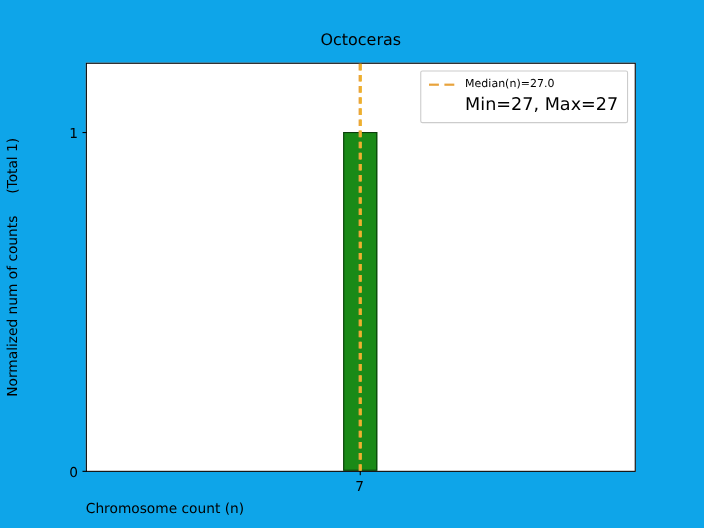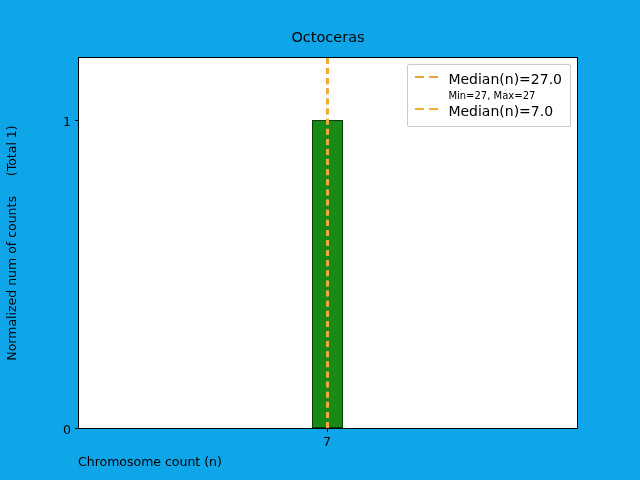--- a/index.html
+++ b/index.html
@@ -162,27 +162,27 @@
   .legend-swatch::before { left: 1px; }
   .legend-swatch::after  { left: 15px; }
   .legend-swatch.second::before,
   .legend-swatch.second::after { border-top-color: #eeb02e; }
 
   .legend-texts {
     display: flex;
     flex-direction: column;
   }
   .legend-label {
-    font-size: 14px;
+    font-size: 10px;
     color: #000000;
     white-space: nowrap;
     line-height: 1.35;
   }
   .legend-sublabel {
-    font-size: 10px;
+    font-size: 16px;
     color: #000000;
     white-space: nowrap;
     line-height: 1.35;
     padding-left: 0px;
   }
   .legend-row {
     display: flex;
     align-items: flex-start;
   }
   .legend-spacer {
@@ -224,25 +224,19 @@
         <span class="legend-swatch"></span>
         <span class="legend-texts">
           <span class="legend-label">Median(n)=27.0</span>
         </span>
       </div>
       <div class="legend-row">
         <span class="legend-spacer"></span>
         <span class="legend-sublabel">Min=27, Max=27</span>
       </div>
 
-      <div class="legend-entry">
-        <span class="legend-swatch second"></span>
-        <span class="legend-texts">
-          <span class="legend-label">Median(n)=7.0</span>
-        </span>
-      </div>
 
     </div>
   </div>
 
   <div id="xlabel">Chromosome count (n)</div>
 
 </div>
 
 </body></html>

